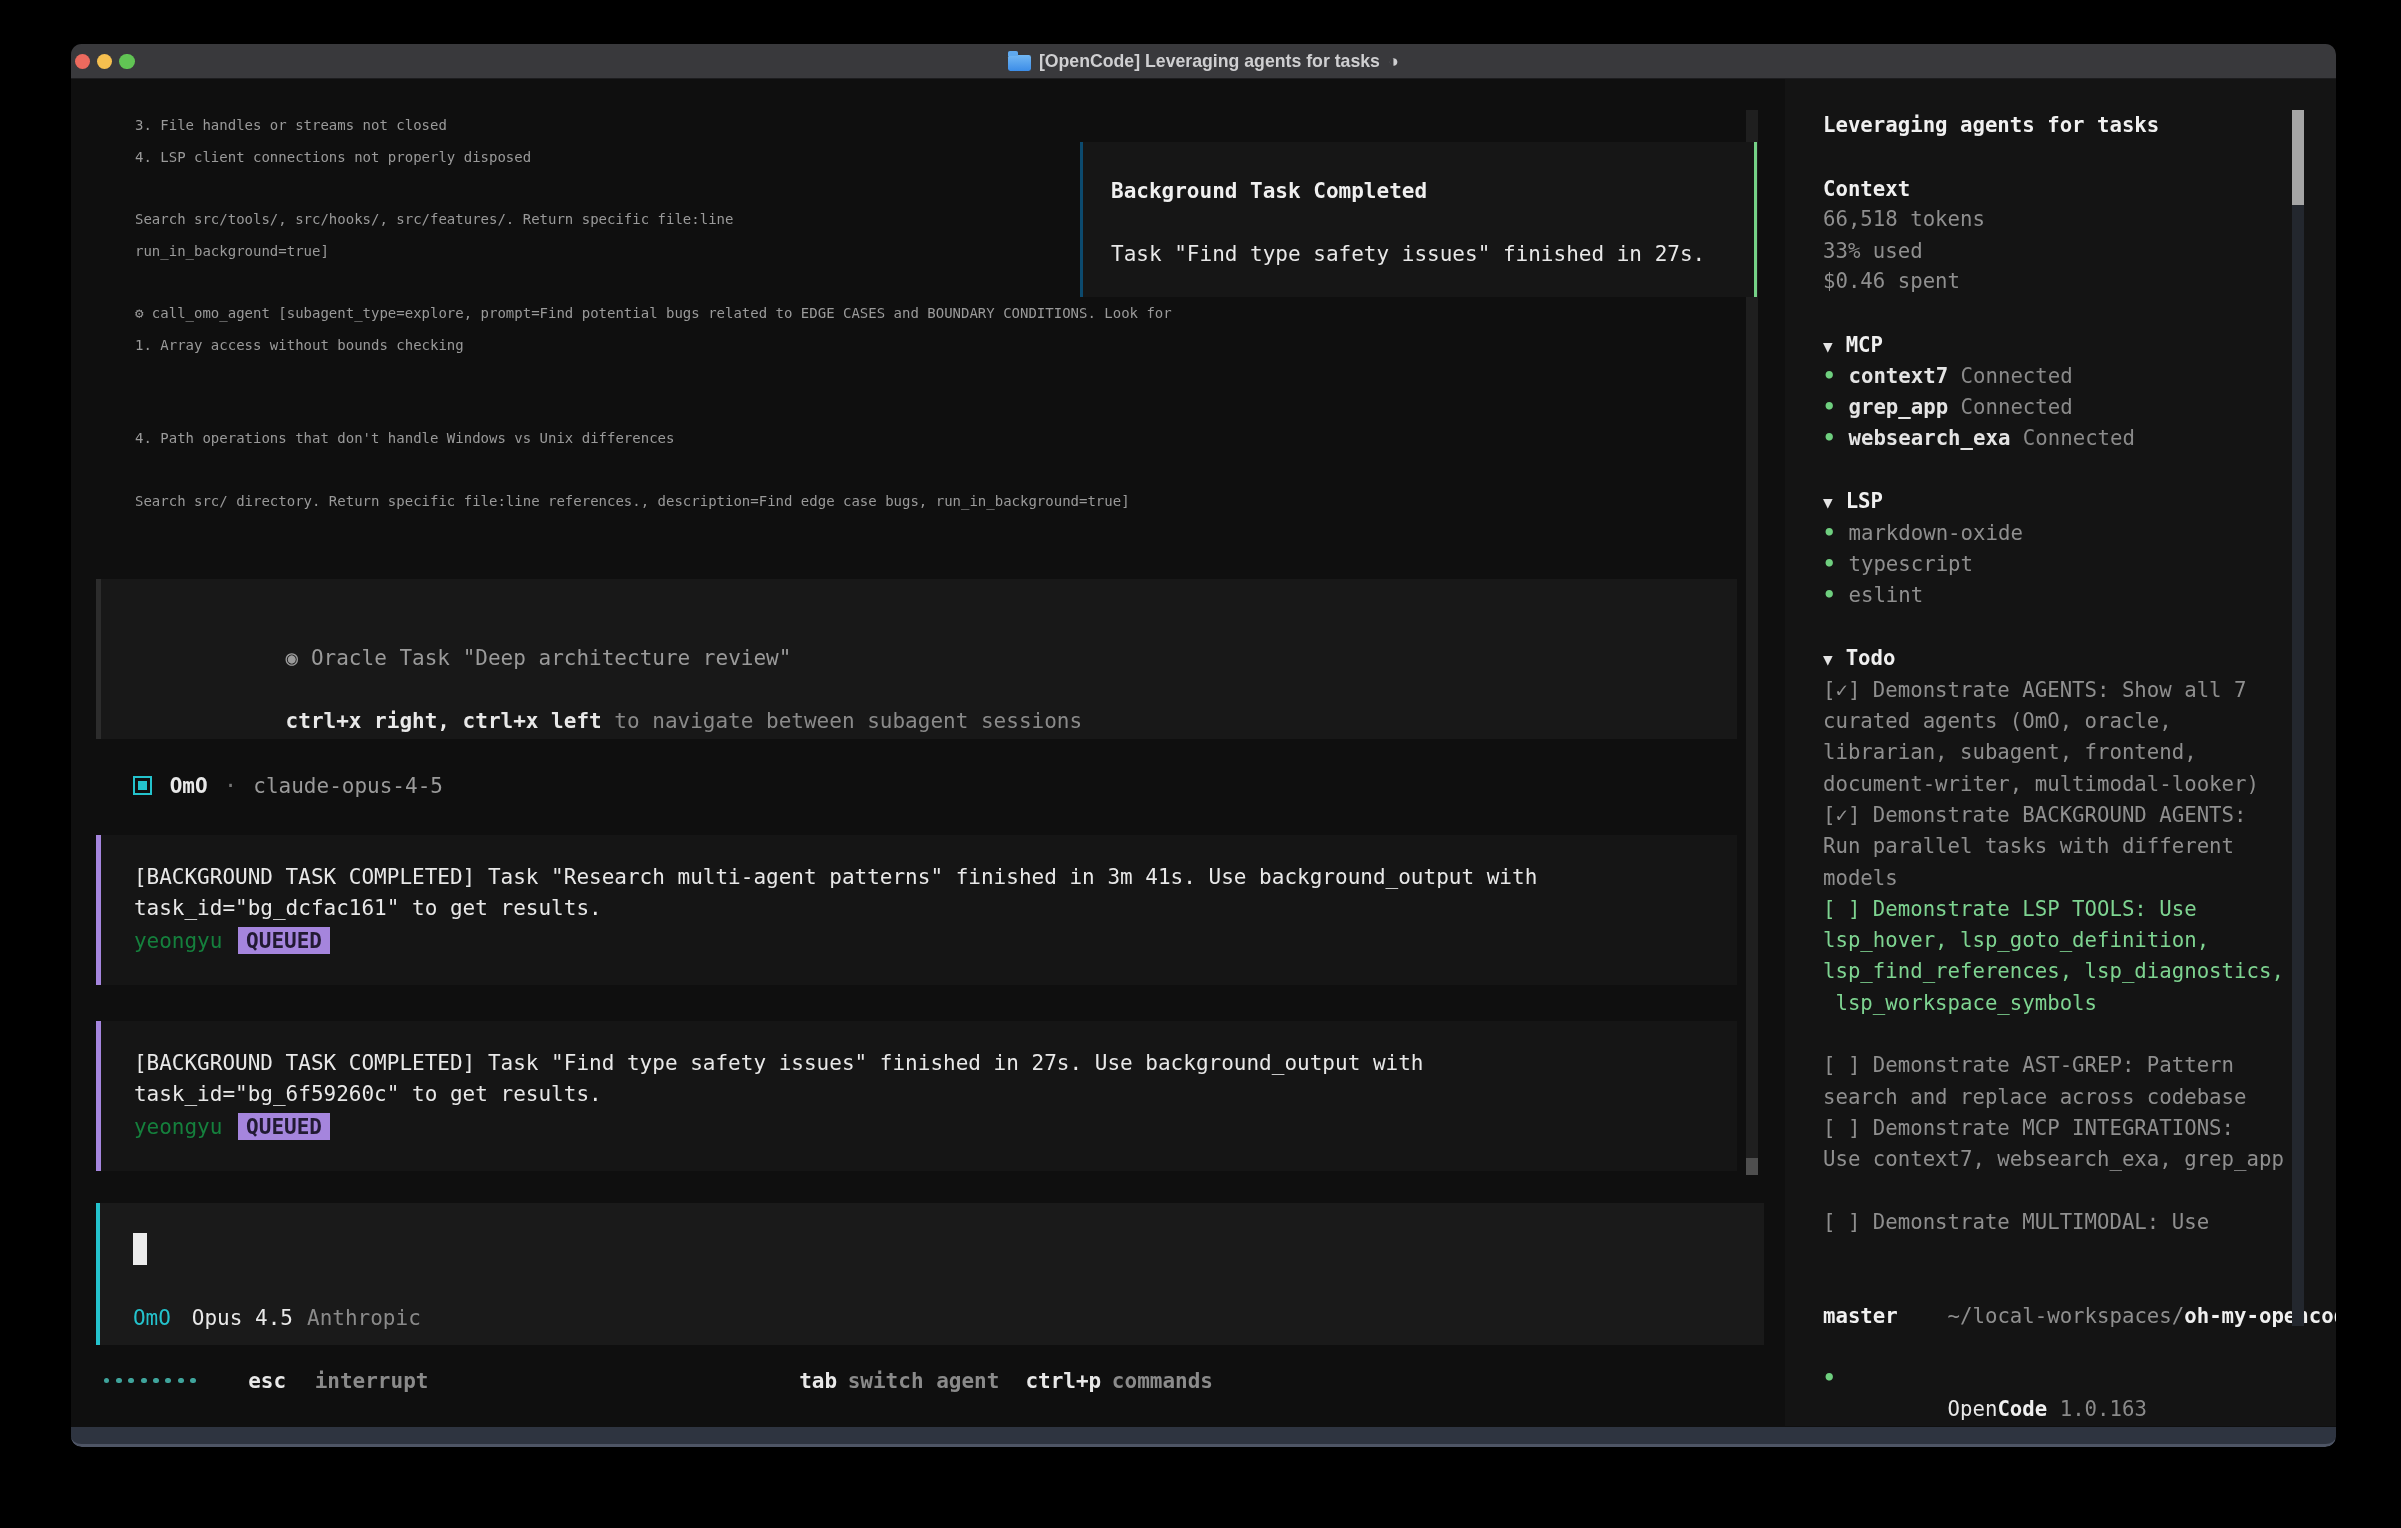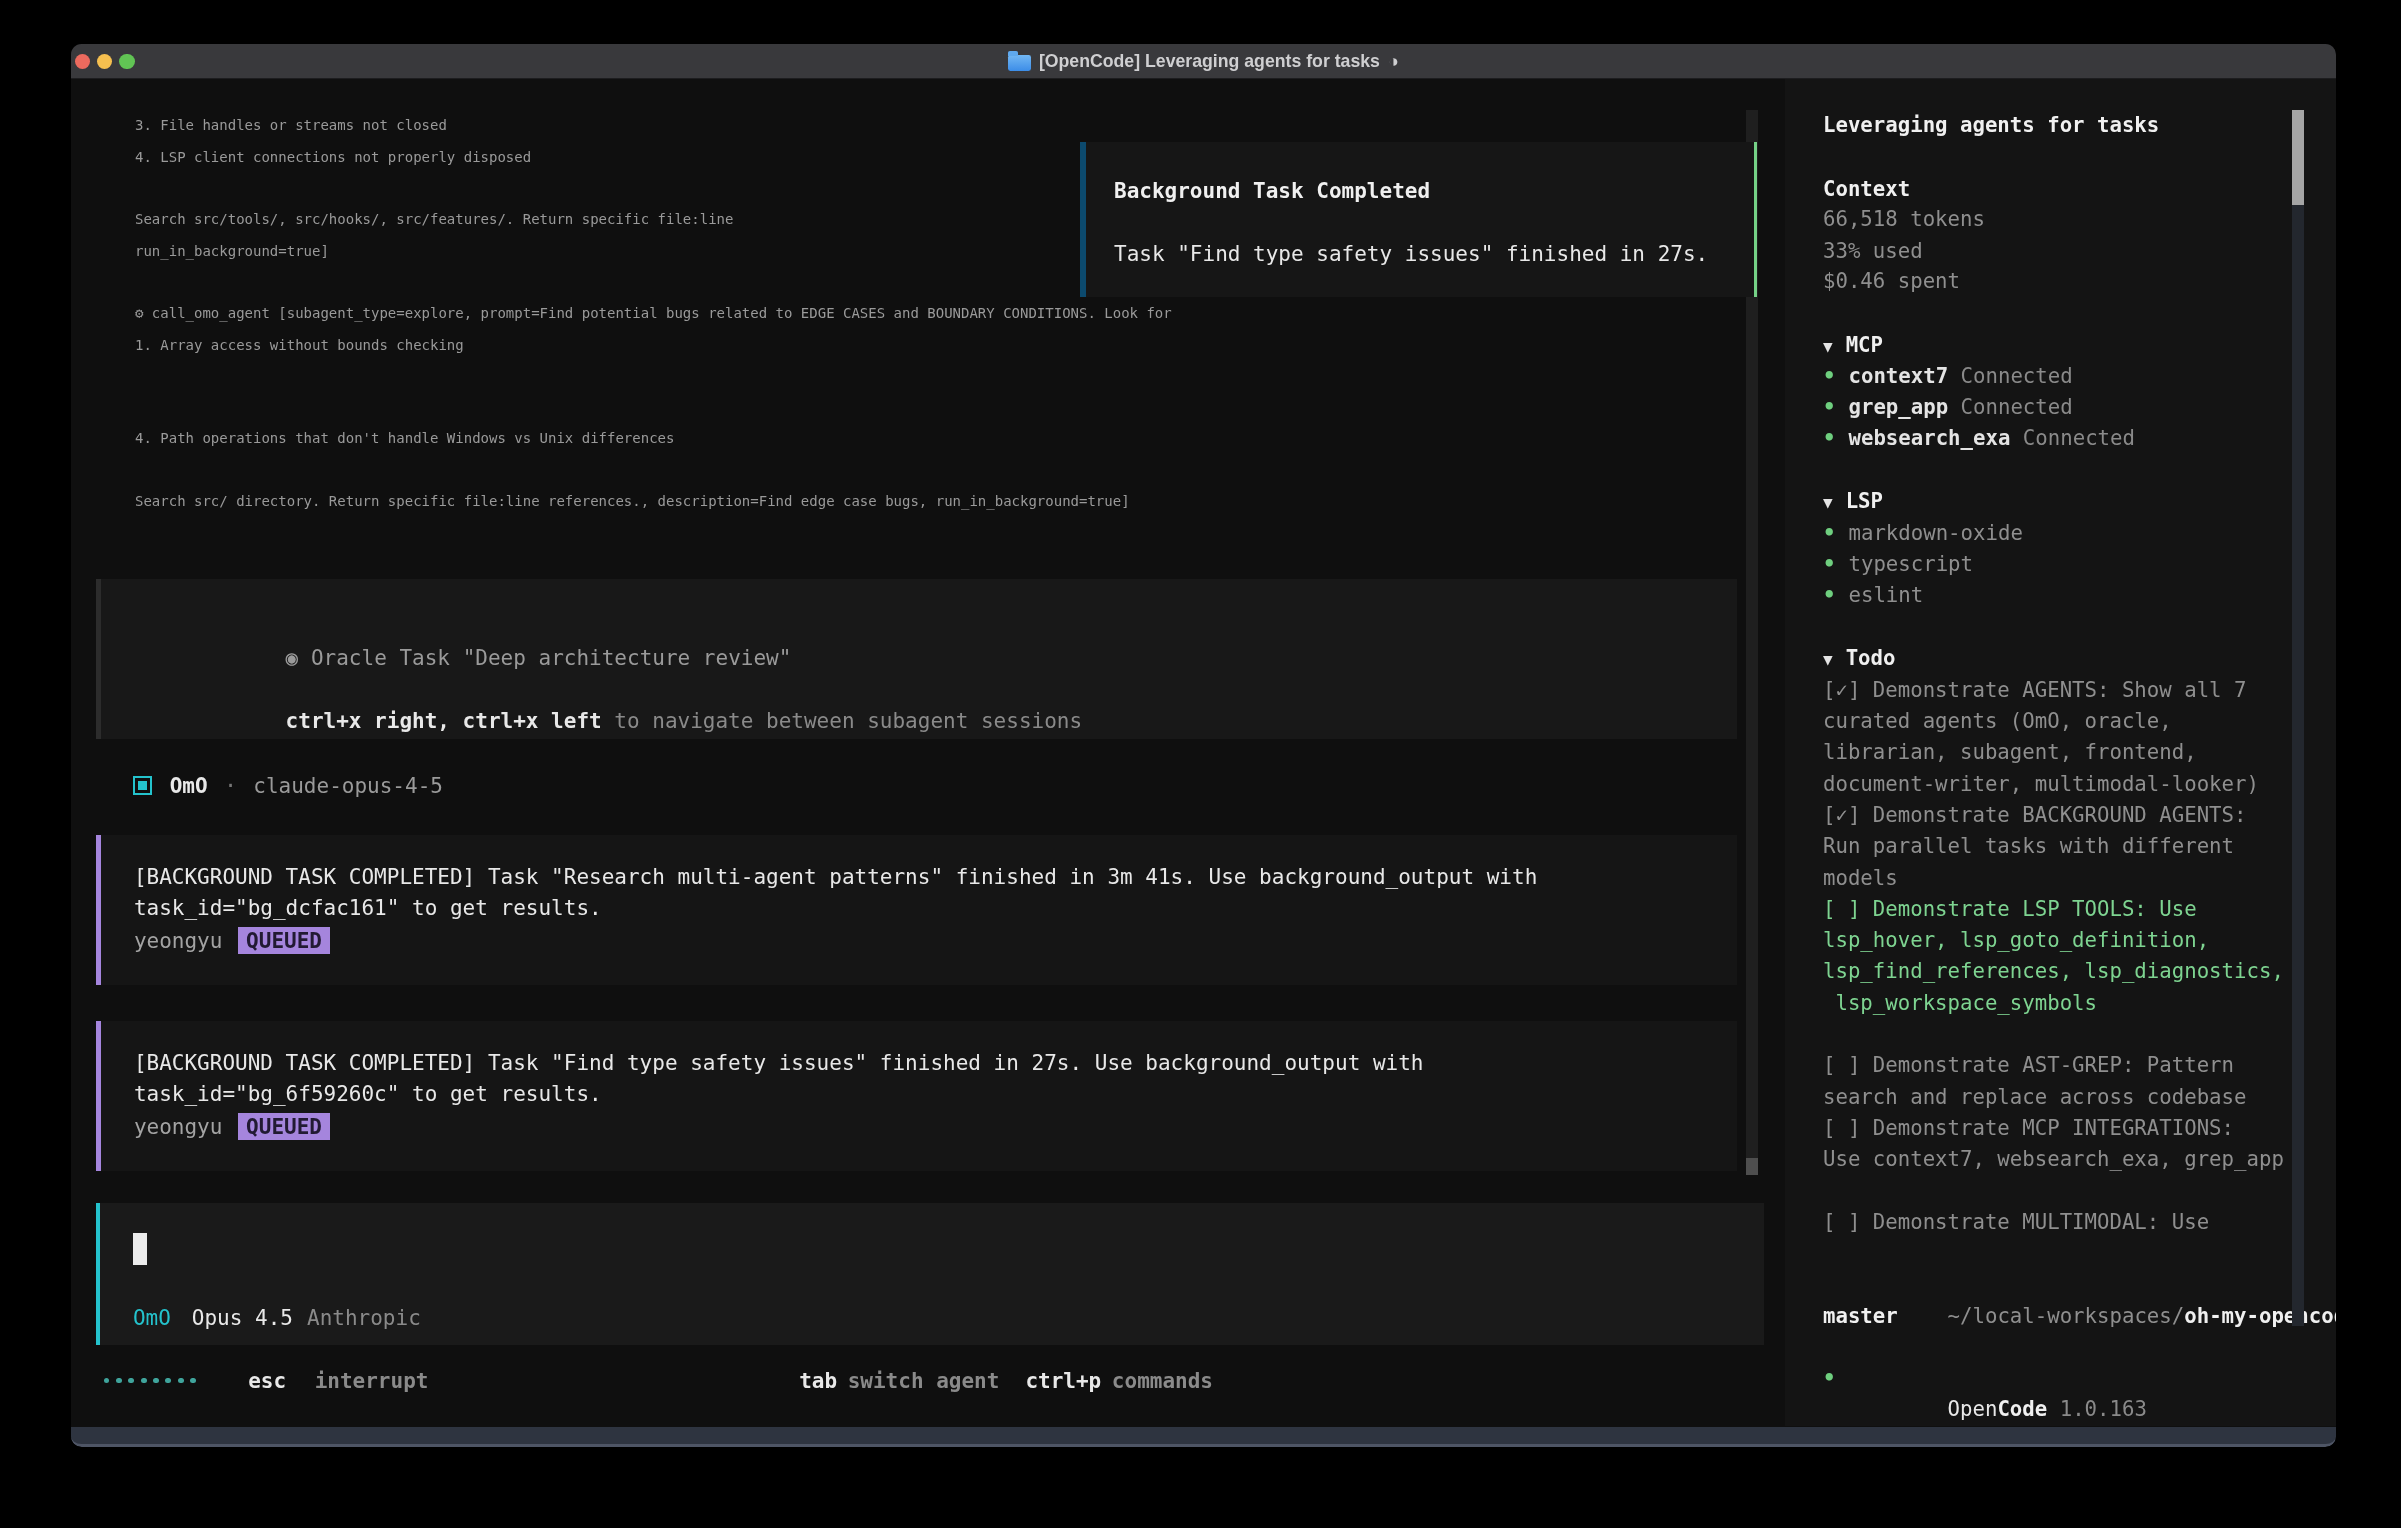--- a/index.html
+++ b/index.html
@@ -28,21 +28,21 @@
   .sidebar { position:absolute; left:1714px; top:0; width:551px; height:1347px; background:#141414; }
   
   .footer { position:absolute; left:0; top:1383px; width:100%; height:20px; background:#2e3440;
             border-bottom:3.5px solid #4e5565; border-radius:0 0 10.6px 10.6px; }
   
   .ln { position:absolute; left:64px; height:31px; line-height:31px; font-size:14px; color:#9a9a9a;
         white-space:pre; }
   .white { color:#e8e8e8; } .bold { font-weight:bold; } .dim { color:#8a8a8a; } .greentx { color:#7ed491; }
   
   .toast { position:absolute; left:1009px; top:63px; width:677px; height:155px; background:#161616;
-           border-left:6px solid #0c4a6e; border-right:3px solid #75d287; z-index:5; }
+           border-left:3px solid #0c4a6e; border-right:3px solid #75d287; z-index:5; }
   .toast-title { position:absolute; left:28px; top:34px; height:31px; line-height:31px;
                  font-size:21px; font-weight:bold; color:#f0f0f0; white-space:pre; }
   .toast-body { position:absolute; left:28px; top:97px; height:31px; line-height:31px;
                 font-size:21px; color:#e8e8e8; white-space:pre; }
   
   .oracle { position:absolute; left:25.4px; top:500px; width:1641px; height:160px; background:#181818;
             border-left:5.9px solid #2c2c2c; }
   .oracle-title { position:absolute; left:32.5px; top:32.5px; height:31px; line-height:31px; font-size:21px;
                   color:#9a9a9a; white-space:pre; }
   .oracle-hint { position:absolute; left:32.5px; top:96px; height:31px; line-height:31px; font-size:21px;
@@ -56,21 +56,21 @@
   .agent-row .sep { font-size:21px; color:#777; margin-right:16.5px; }
   .agent-row .mdl { font-size:21px; color:#9a9a9a; }
   
   .taskbox { position:absolute; left:25.4px; width:1641px; height:150px; background:#151515;
              border-left:5.3px solid #a585dd; }
   .taskbox .t1 { position:absolute; left:32.5px; top:27px; height:31px; line-height:31px; font-size:21px;
                  color:#e8e8e8; white-space:pre; }
   .taskbox .t2 { position:absolute; left:32.5px; top:58px; height:31px; line-height:31px; font-size:21px;
                  color:#e8e8e8; white-space:pre; }
   .taskbox .meta { position:absolute; left:32.5px; top:90px; height:31px; display:flex; align-items:center; }
-  .taskbox .author { font-size:21px; color:#a3a3a3; margin-right:15.4px; }
+  .taskbox .author { font-size:21px; color:#15803d; margin-right:15.4px; }
   .badge { font-size:21px; font-weight:bold; color:#221a33; background:#a585dd; padding:1.2px 8.3px; }
   
   .inputbox { position:absolute; left:25.4px; top:1124px; width:1668px; height:142px; background:#1a1a1a;
               border-left:4.7px solid #24c3cd; }
   .cursor { position:absolute; left:32.5px; top:29.5px; width:14px; height:32px; background:#ececec; }
   .input-meta { position:absolute; left:32.5px; top:99px; height:31px; display:flex; align-items:center; }
   .input-meta .ag { font-size:21px; color:#24c3cd; margin-right:21px; }
   .input-meta .md { font-size:21px; font-weight:normal; color:#e8e8e8; margin-right:14px; }
   .input-meta .pv { font-size:21px; color:#8a8a8a; }
   

